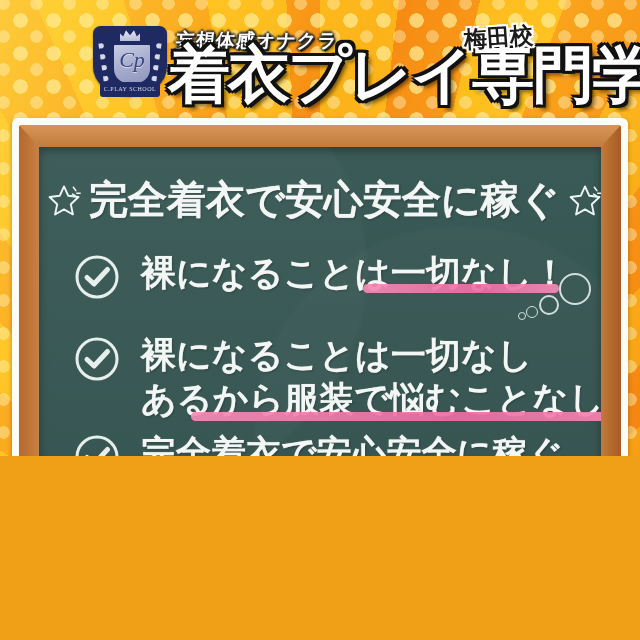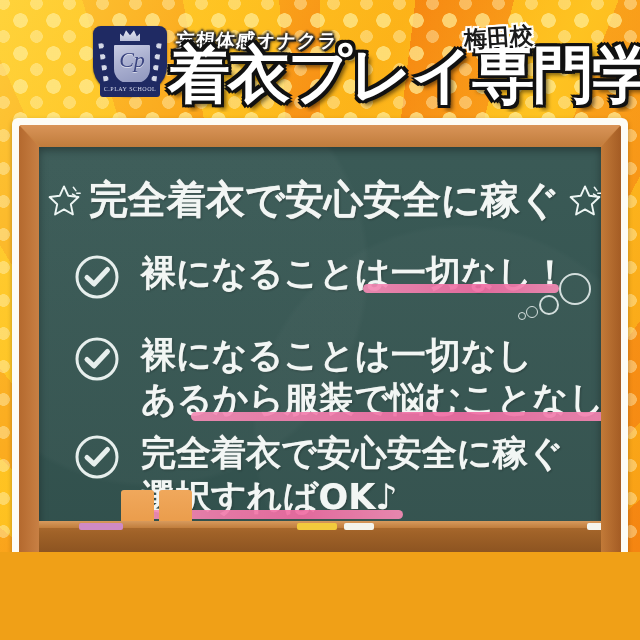--- a/index.html
+++ b/index.html
@@ -1,21 +1,21 @@
 <!DOCTYPE html>
 <html><head>
 <meta charset="utf-8">
 <style>
   html,body{margin:0;padding:0;}
   body{
     width:640px;height:640px;overflow:hidden;
     font-family:"Liberation Sans","DejaVu Sans",sans-serif;
     background:#f0a017;
   }
-  .stage{position:relative;width:640px;height:552px;overflow:hidden;}
+  .stage{position:relative;width:640px;height:456px;overflow:hidden;}
 
   
   .bg{position:absolute;inset:0;background:#f59a0f;}
   .bg-rays{
     position:absolute;inset:-20%;
     background:
       repeating-conic-gradient(from 0deg at 50% 115%,
         #ffc21c 0deg 7deg, #f68712 7deg 14deg);
     opacity:.95;
   }

